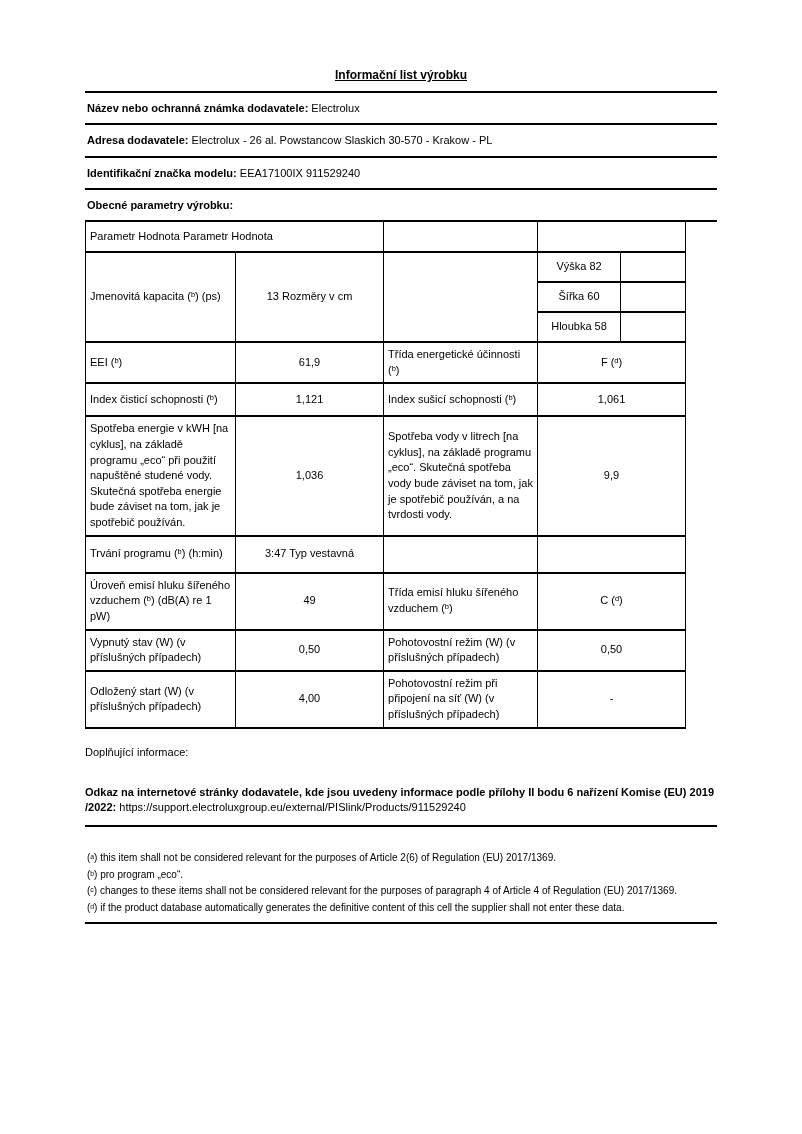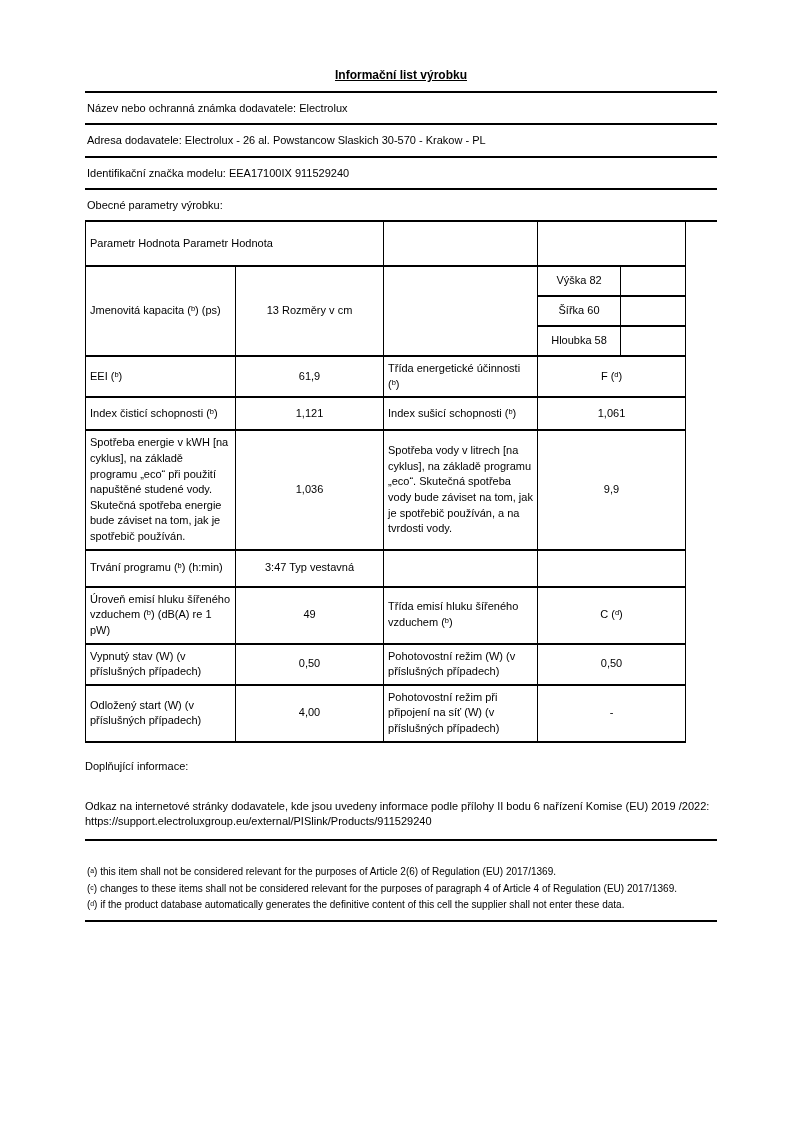--- a/index.html
+++ b/index.html
@@ -10,35 +10,35 @@
     color: #000;
     position: relative;
   }
   .doc { position: absolute; left: 85px; top: 68px; width: 632px; font-size: 11px; }
 
   .title { text-align: center; font-size: 12px; font-weight: bold; margin-bottom: 9px; }
   .title span { text-decoration: underline; }
 
   .sections { border-top: 2px solid #000; }
   .sec { border-bottom: 2px solid #000; padding: 8px 2px; line-height: 1.3; }
-  .lbl { font-weight: normal; }
+  .lbl { font-weight: bold; }
 
   table.params { border-collapse: collapse; width: 600px; table-layout: fixed; }
   table.params td {
     border: 1px solid #000;
     border-top-width: 2px; border-bottom-width: 2px;
     vertical-align: middle;
     padding: 4px;
     line-height: 1.42;
     word-wrap: break-word;
   }
   table.params tr.first td { border-top: 0; }
   td.val { text-align: center; }
   td.val-skew { text-align: center; padding-left: 45px; }
-  tr.h-header { height: 44px; }
+  tr.h-header { height: 30px; }
   tr.h-dim { height: 30px; }
   tr.h-eei { height: 36px; }
   tr.h-index { height: 33px; }
   tr.h-energy { height: 112px; }
   tr.h-dur { height: 37px; }
   tr.h-noise { height: 43px; }
   tr.h-off { height: 40px; }
   tr.h-delay { height: 50px; }
 
   .warranty { border-bottom: 2px solid #000; padding: 9px 2px; }
@@ -168,17 +168,18 @@
 
   <div class="addinfo">Doplňující informace:</div>
 
   <div class="weblink">
     <span class="lbl">Odkaz na internetové stránky dodavatele, kde jsou uvedeny informace podle přílohy II bodu 6 nařízení Komise (EU) 2019 /2022:</span>
     <span class="url">https://support.electroluxgroup.eu/external/PISlink/Products/911529240</span>
   </div>
 
   <div class="footnotes">
     <div>(ᵃ) this item shall not be considered relevant for the purposes of Article 2(6) of Regulation (EU) 2017/1369.</div>
+    <div>(ᵇ) pro program „eco“.</div>
     <div>(ᶜ) changes to these items shall not be considered relevant for the purposes of paragraph 4 of Article 4 of Regulation (EU) 2017/1369.</div>
     <div>(ᵈ) if the product database automatically generates the definitive content of this cell the supplier shall not enter these data.</div>
   </div>
 
 </div>
 
 </body></html>

